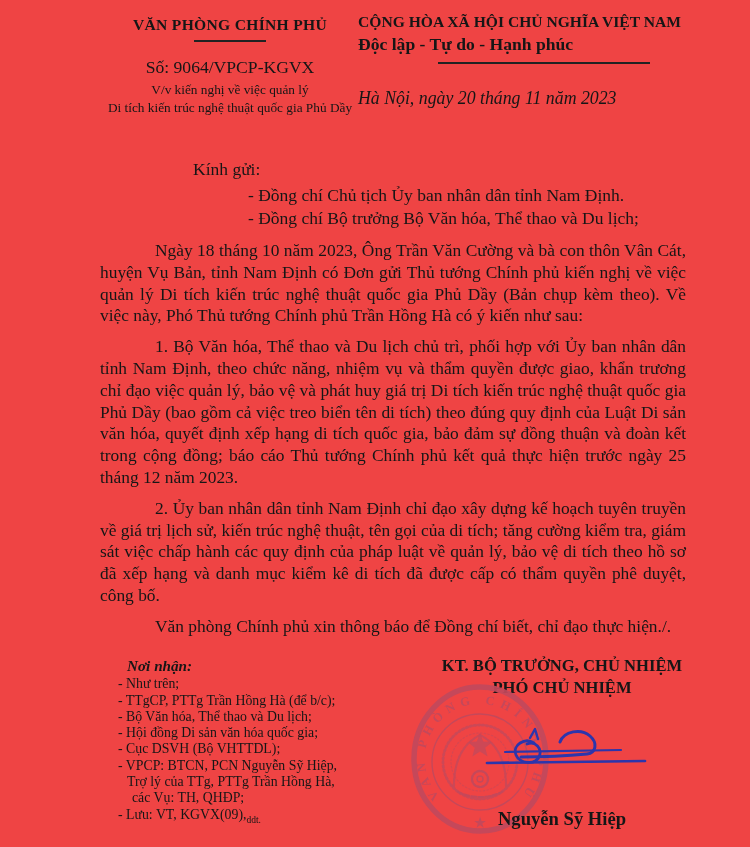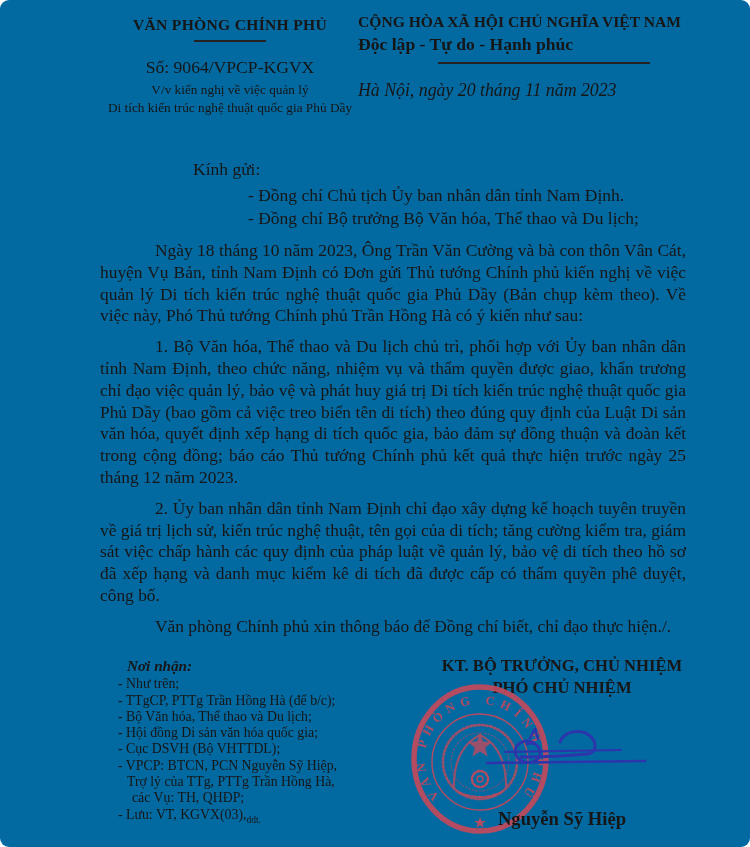--- a/index.html
+++ b/index.html
@@ -1,33 +1,32 @@
 <!DOCTYPE html>
 <html><head>
 <meta charset="utf-8">
 <style>
   html,body{margin:0;padding:0;background:#ffffff;}
   .page{
-    position:relative;width:750px;height:847px;background:#0369a1;
+    position:relative;width:750px;height:847px;background:#ef4444;
     font-family:"Liberation Serif","DejaVu Serif",serif;color:#161616;
     overflow:hidden;
-    border-radius:9px;
   }
   
   .org-block{position:absolute;left:92px;top:16px;width:276px;text-align:center;}
   .org-name{font-weight:bold;font-size:15.6px;letter-spacing:.3px;white-space:nowrap;}
   .org-rule{width:72px;height:2px;background:#222;margin:6px auto 0;}
   .doc-number{font-size:17.6px;margin-top:15px;white-space:nowrap;}
   .subject1{font-size:13.3px;margin-top:4px;white-space:nowrap;}
   .subject2{font-size:13.3px;margin-top:2px;white-space:nowrap;}
   .nat-block{position:absolute;left:358px;top:13px;width:372px;text-align:left;}
   .nat-title{font-weight:bold;font-size:15.6px;white-space:nowrap;}
   .nat-motto{font-weight:bold;font-size:17.6px;margin-top:3px;white-space:nowrap;}
   .nat-rule{width:212px;height:2px;background:#222;margin:7px auto 0;}
-  .place-date{font-style:italic;font-size:17.8px;margin-top:16px;white-space:nowrap;}
+  .place-date{font-style:italic;font-size:17.8px;margin-top:24px;white-space:nowrap;}
   
   .greeting-label{position:absolute;left:193px;top:159px;font-size:17.5px;}
   .greeting-list{position:absolute;left:248px;top:184px;font-size:17.5px;line-height:22.6px;}
   
   .body-text{
     position:absolute;left:100px;top:240px;width:586px;
     font-size:17.4px;line-height:21.8px;text-align:justify;
   }
   .body-text p{margin:0 0 9px 0;text-indent:55px;}
   
@@ -84,21 +83,21 @@
   <div class="notify">
     <div class="notify-label">Nơi nhận:</div>
     <div>- Như trên;</div>
     <div>- TTgCP, PTTg Trần Hồng Hà (để b/c);</div>
     <div>- Bộ Văn hóa, Thể thao và Du lịch;</div>
     <div>- Hội đồng Di sản văn hóa quốc gia;</div>
     <div>- Cục DSVH (Bộ VHTTDL);</div>
     <div>- VPCP: BTCN, PCN Nguyễn Sỹ Hiệp,</div>
     <div class="ind1">Trợ lý của TTg, PTTg Trần Hồng Hà,</div>
     <div class="ind2">các Vụ: TH, QHĐP;</div>
-    <div><span>- Lưu: VT, KGVX(03),</span><sub>ddt.</sub></div>
+    <div><span>- Lưu: VT, KGVX(09),</span><sub>ddt.</sub></div>
   </div>
 
   <div class="sig-head">
     <div>KT. BỘ TRƯỞNG, CHỦ NHIỆM</div>
     <div>PHÓ CHỦ NHIỆM</div>
   </div>
 
   <svg class="seal-svg" width="152" height="154" viewBox="0 0 152 154" aria-hidden="true">
     <defs>
       <path id="arcL" d="M37 116 A55 55 0 0 1 73 22"></path>

